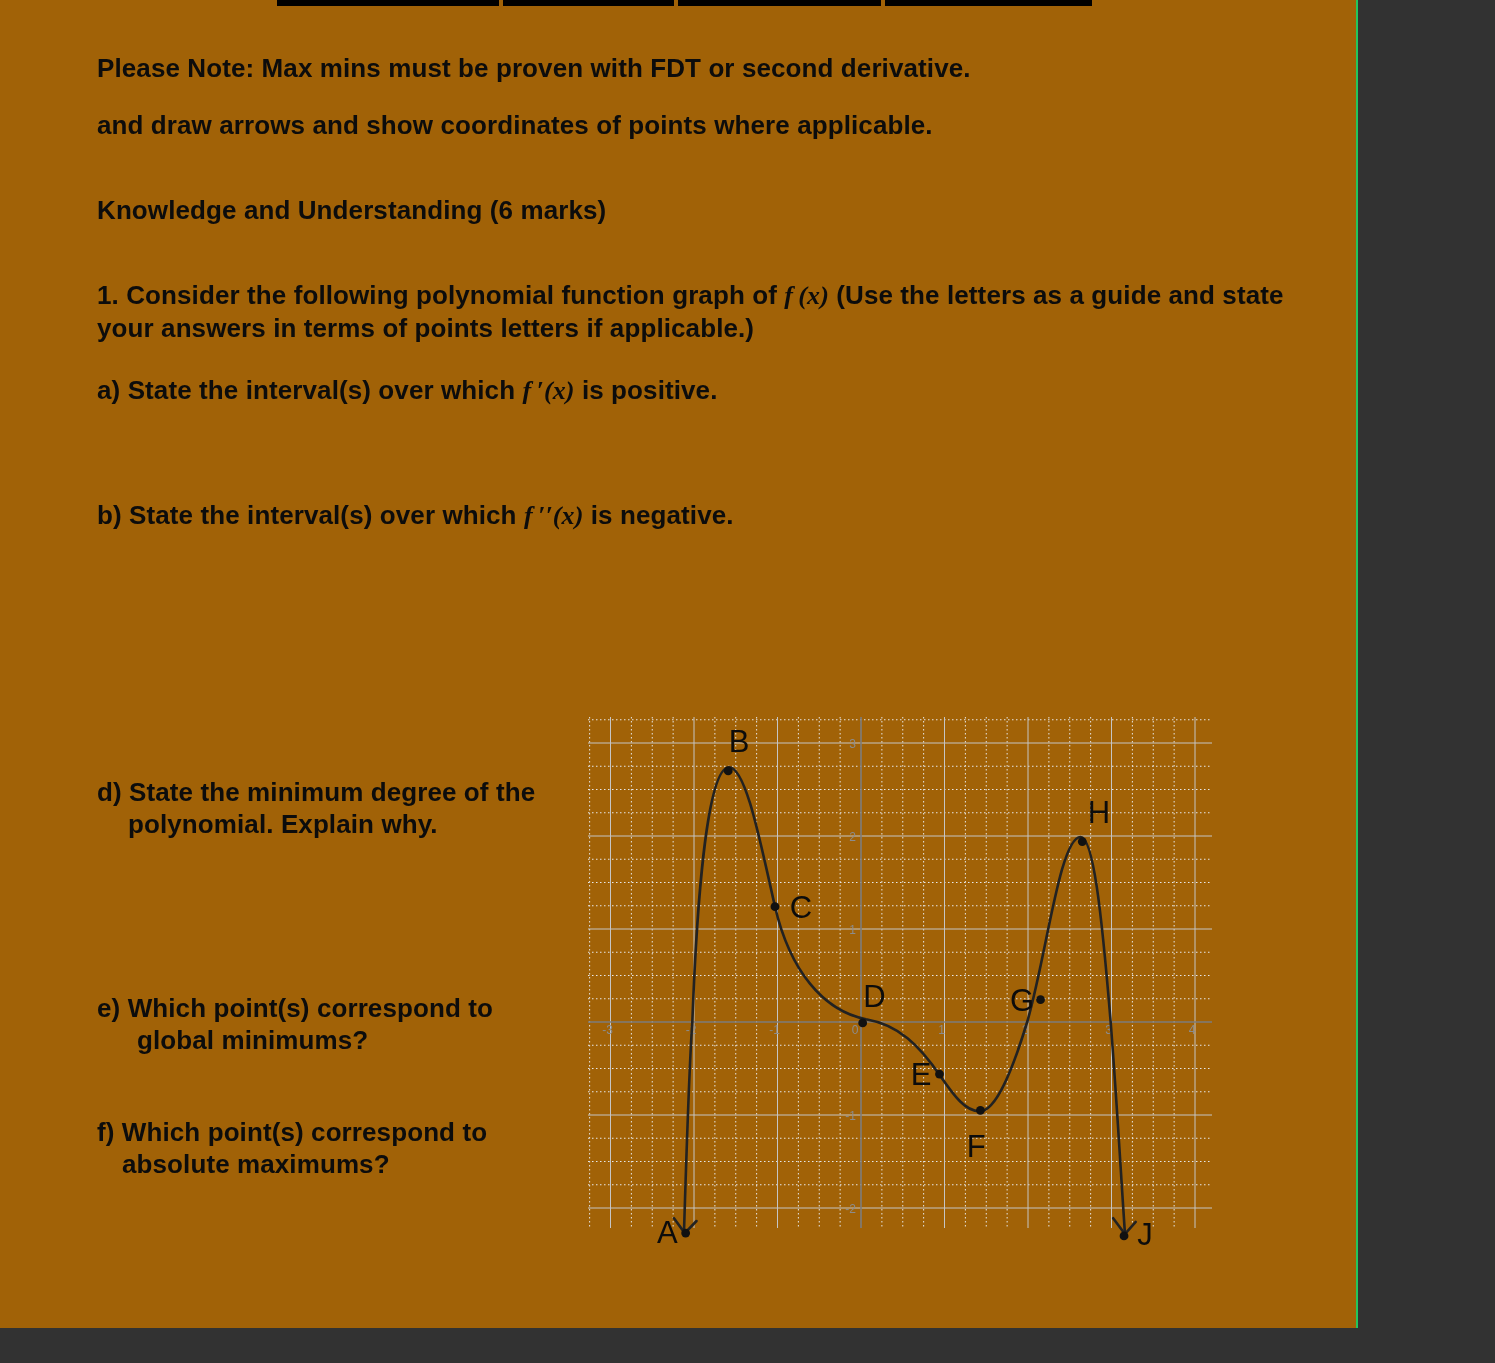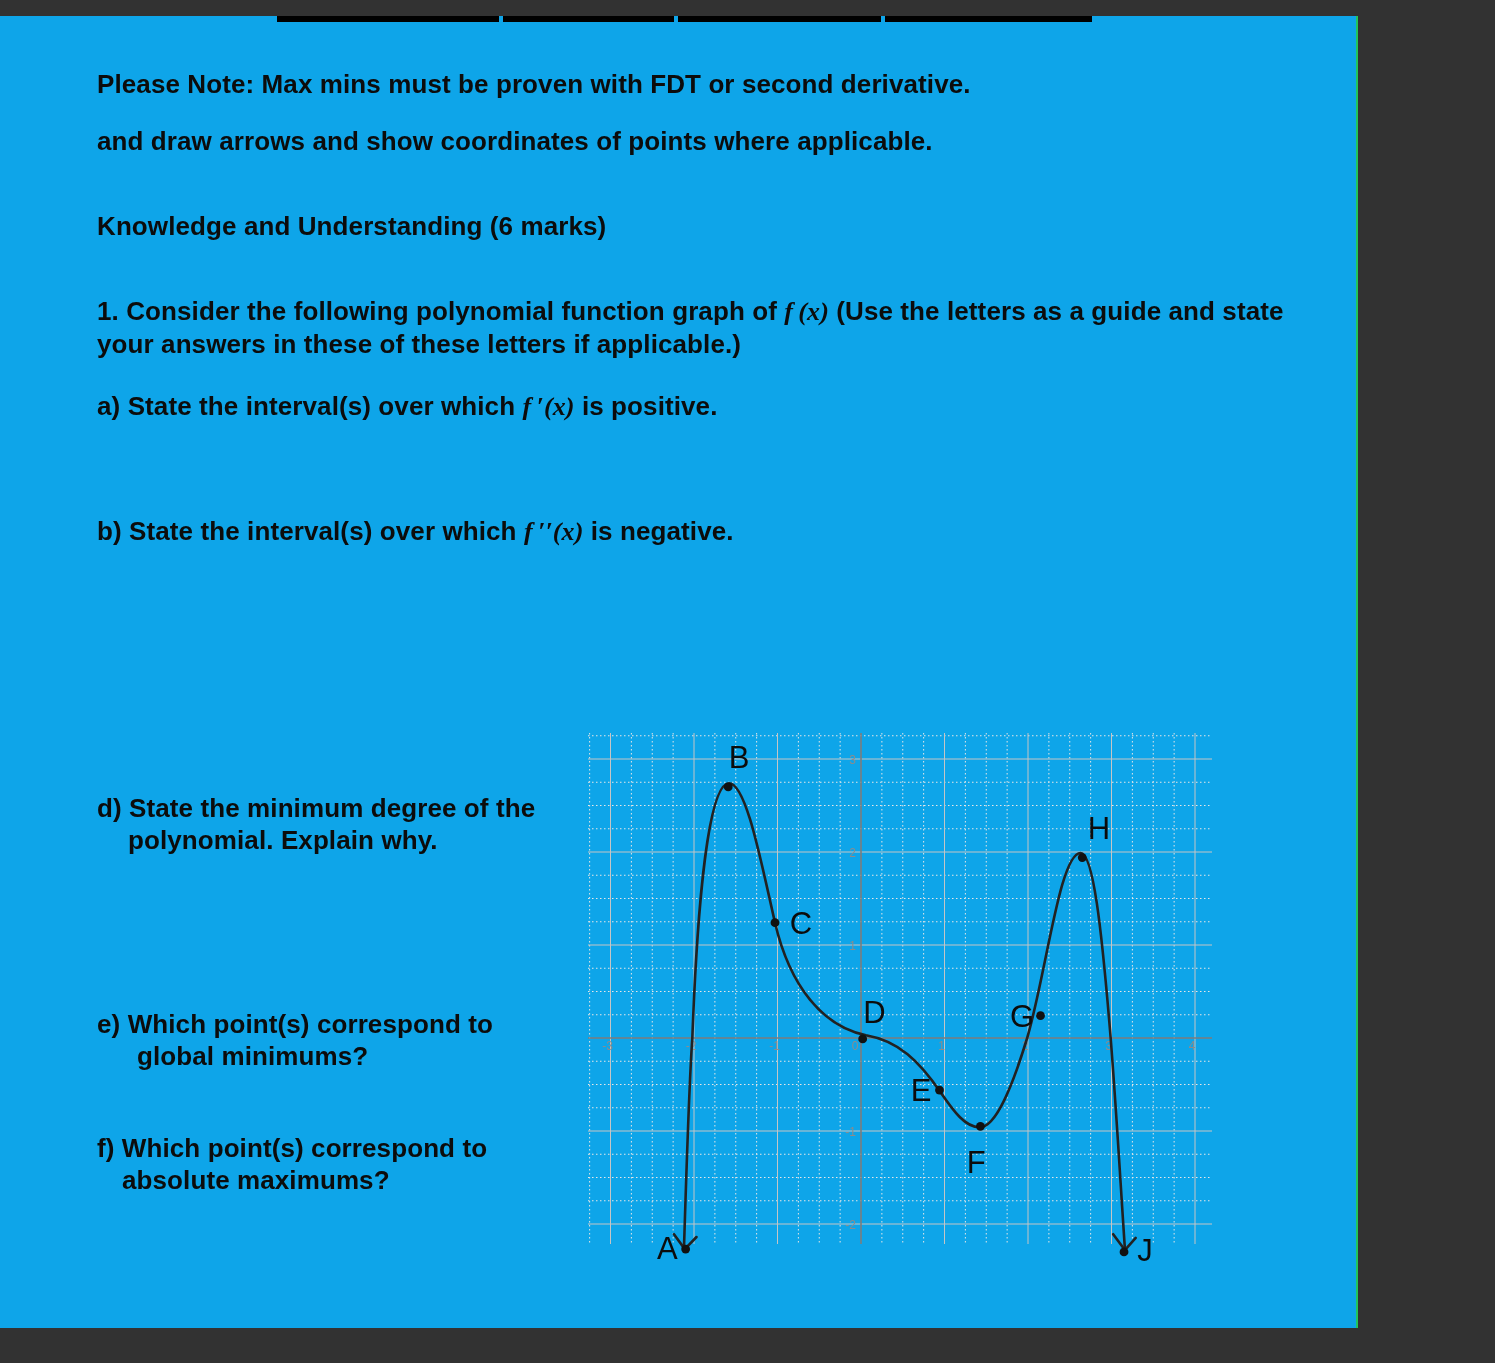--- a/index.html
+++ b/index.html
@@ -2,22 +2,22 @@
 <html><head>
 <meta charset="utf-8">
 <style>
   html,body{margin:0;padding:0;}
   body{
     width:1495px;height:1363px;position:relative;overflow:hidden;
     background:#323232;
     font-family:"Liberation Sans", sans-serif;
   }
   .page{
-    position:absolute;left:0;top:16px;width:1356px;height:1328px;
-    background:#0ea5e9;
+    position:absolute;left:0;top:0;width:1356px;height:1328px;
+    background:#a16207;
     border-right:6px solid #22c55e;
   }
   .rule-seg{position:absolute;top:0;height:6px;background:#000;}
   .rs1{left:277px;width:222px;}
   .rs2{left:503px;width:171px;}
   .rs3{left:678px;width:203px;}
   .rs4{left:885px;width:207px;}
 
   .tblock{
     position:absolute;left:97px;color:#0c0c0c;
@@ -56,21 +56,21 @@
       <div class="line"><span>Please Note: Max mins must be proven with FDT or second derivative.</span></div>
     </div>
   <div class="tblock bold b-gnote">
       <div class="line"><span>and draw arrows and show coordinates of points where applicable.</span></div>
     </div>
   <div class="tblock bold b-knowledge">
       <div class="line"><span>Knowledge and Understanding (6 marks)</span></div>
     </div>
   <div class="tblock b-q1">
       <div class="line"><span>1. Consider the following polynomial function graph of </span><span class="math">f (x)</span><span> (Use the letters as a guide and state</span></div>
-      <div class="line"><span>your answers in these of these letters if applicable.)</span></div>
+      <div class="line"><span>your answers in terms of points letters if applicable.)</span></div>
     </div>
   <div class="tblock b-qa">
       <div class="line"><span>a) State the interval(s) over which </span><span class="math">f ′(x)</span><span> is positive.</span></div>
     </div>
   <div class="tblock b-qb">
       <div class="line"><span>b) State the interval(s) over which </span><span class="math">f ′′(x)</span><span> is negative.</span></div>
     </div>
   <div class="tblock b-qd">
       <div class="line"><span>d) State the minimum degree of the</span></div>
       <div class="line"><span>polynomial. Explain why.</span></div>

